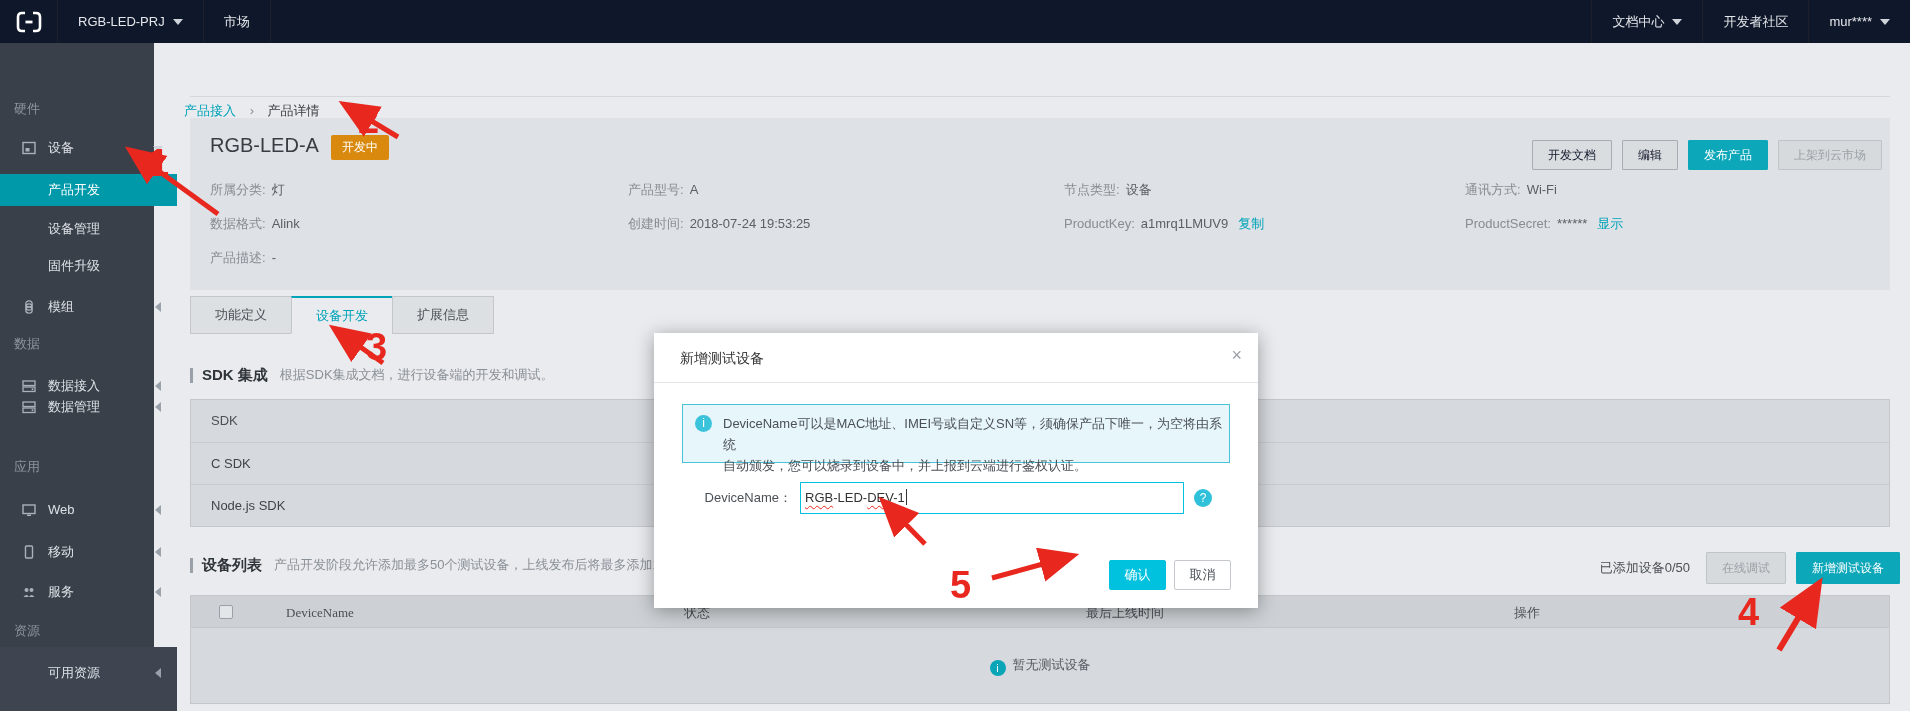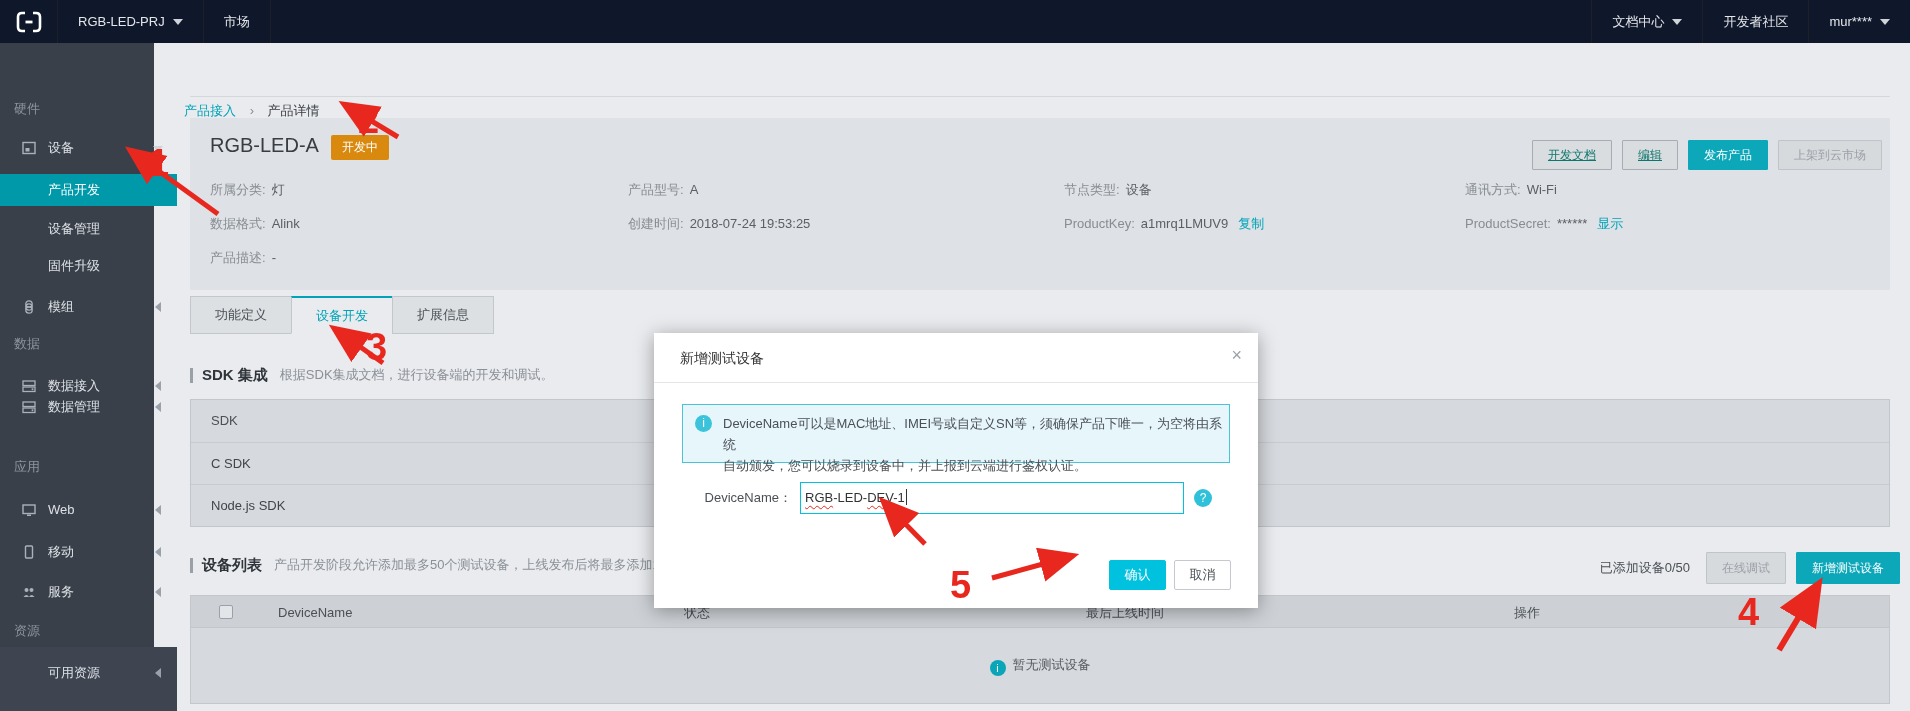--- a/index.html
+++ b/index.html
@@ -31,21 +31,21 @@
   .breadcrumb { position:absolute; left:7px; top:24px; height:18px; line-height:18px;margin-top:35px; }
   .bc-link { color:#00a3b8; cursor:pointer; }
   .bc-sep { color:#8a9097; margin:0 10px; }
   .bc-cur { color:#383e44; }
   .top-divider { position:absolute; left:13px; top:53px; width:1700px; height:1px; background:#d5d8db; }
   .panel { position:absolute; left:13px; top:75px; width:1700px; height:172px; background:#dee1e5; }
   .p-title { position:absolute; left:20px; top:16px; font-size:20px; color:#373d43; }
   .p-badge { position:absolute; left:141px; top:17px; background:#d8890e; color:#fff; font-size:12px; padding:4px 11px; border-radius:2px; }
   .p-actions { position:absolute; right:8px; top:22px; display:flex; }
   .btn { height:30px; line-height:28px; padding:0 15px; font-size:12px; margin-left:10px; text-align:center; cursor:pointer; border-radius:1px; }
-  .btn-ghost { background:#dadde0; border:1px solid #a8adb3; color:#0f766e;text-decoration:underline; }
+  .btn-ghost { background:#dadde0; border:1px solid #a8adb3; color:#0f172a; }
   .btn-teal { background:#0ca7b9; border:1px solid #0ca7b9; color:#fff; }
   .btn-disabled { background:#d7dadd; border:1px solid #bfc4c8; color:#9aa1a8; cursor:default; }
   .info-row { position:absolute; left:0; width:1700px; height:28px; line-height:28px; }
   .info-field { position:absolute; }
   .if-label { color:#878d93; margin-right:6px; }
   .if-value { color:#5a6066; }
   .if-link { color:#00a3b8; margin-left:10px; cursor:pointer; }
   .c1 { left:20px; } .c2 { left:438px; } .c3 { left:874px; } .c4 { left:1275px; }
   
   .tabs { position:absolute; left:13px; top:253px; display:flex; }
@@ -290,21 +290,21 @@
     <span class="sec-desc">产品开发阶段允许添加最多50个测试设备，上线发布后将最多添加1000个设备。</span>
   </div>
   <div class="dev-controls">
     <span class="dev-added">已添加设备0/50</span>
     <div class="btn btn-disabled" style="margin-left:0;">在线调试</div>
     <div class="btn btn-teal">新增测试设备</div>
   </div>
 
   <div class="dev-table-head">
     <span class="checkbox"></span>
-    <span class="th-cell" style="left:87px;">DeviceName</span>
+    <span class="th-cell" style="left:95px;font-family:Liberation Serif, serif;">DeviceName</span>
     <span class="th-cell" style="left:493px;">状态</span>
     <span class="th-cell" style="left:895px;">最后上线时间</span>
     <span class="th-cell" style="left:1323px;">操作</span>
   </div>
   <div class="dev-table-body">
     <div class="empty-state">
       <span class="info-circle">i</span><span>暂无测试设备</span>
     </div>
   </div>
 </div>

